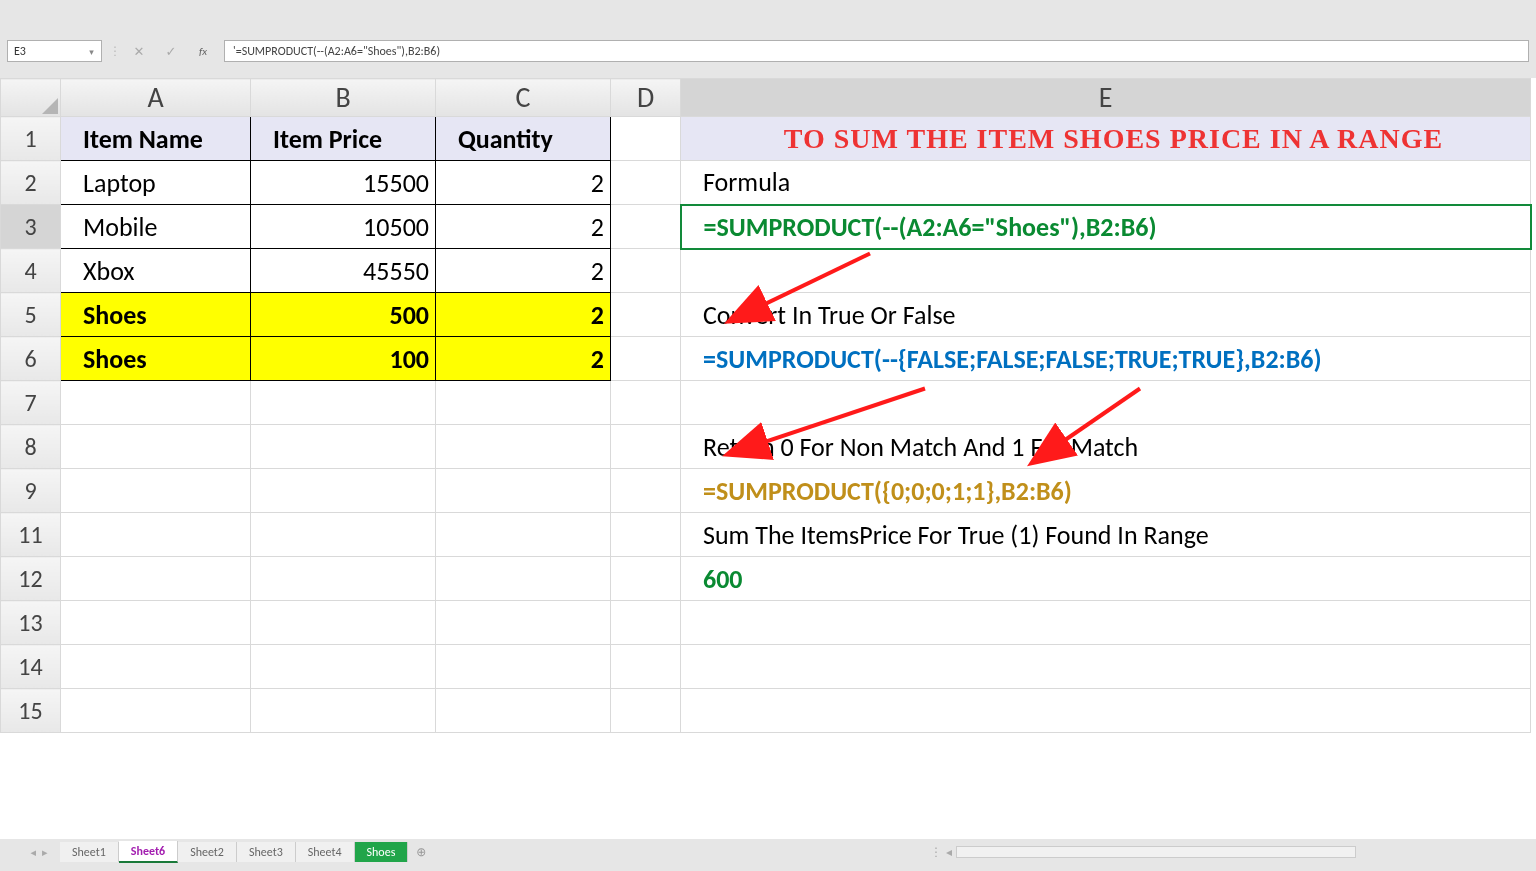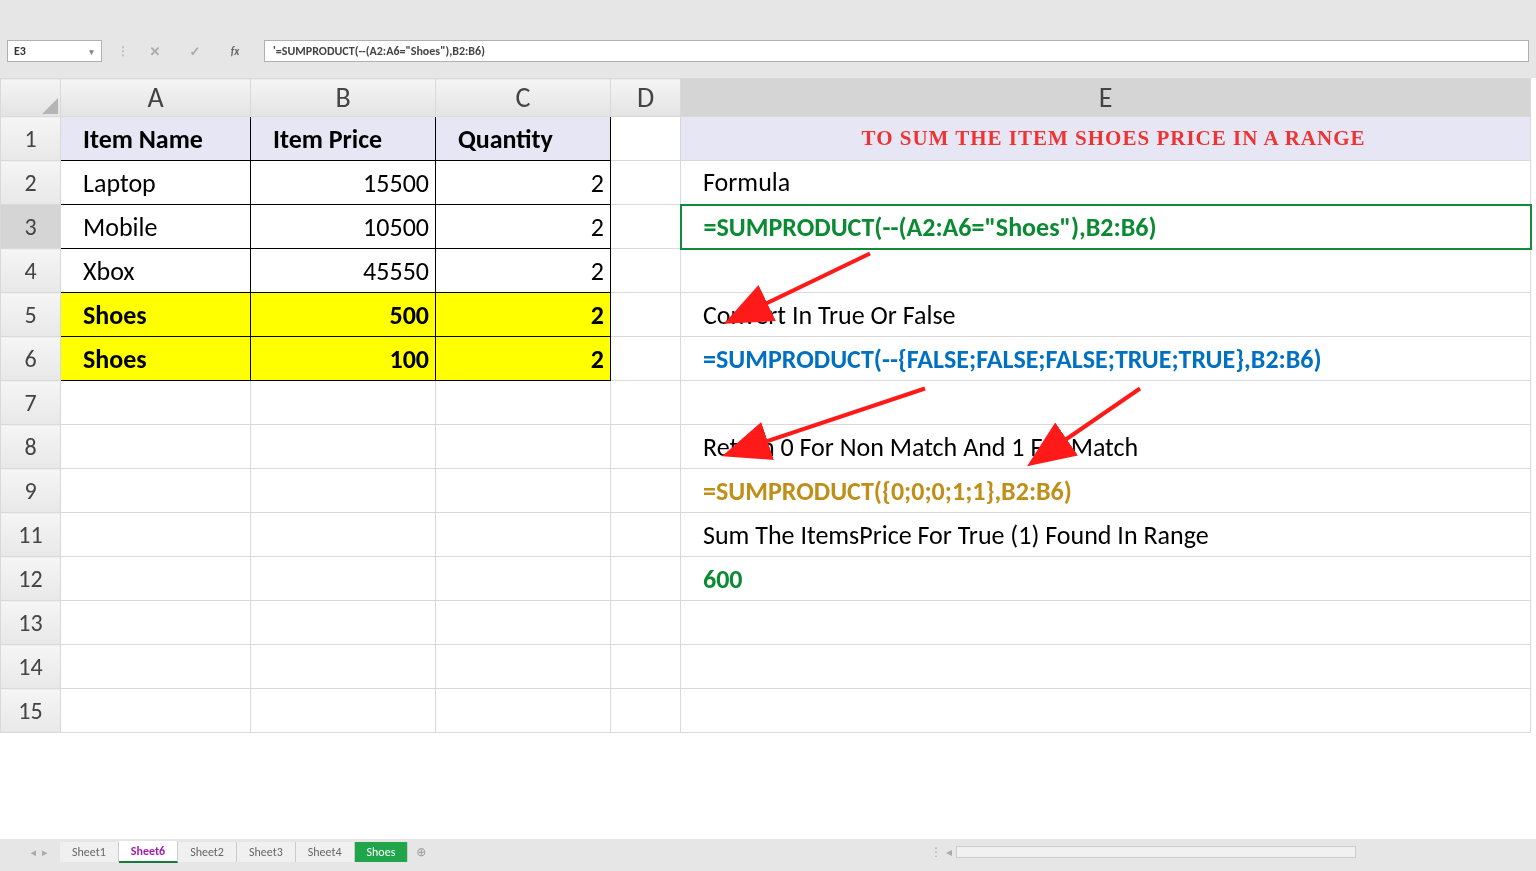--- a/index.html
+++ b/index.html
@@ -14,22 +14,21 @@
 
   
   .formula-bar {
     position: absolute;
     top: 40px;
     left: 7px;
     right: 7px;
     height: 22px;
     display: flex;
     align-items: center;
-    gap: 18px;
-    font-weight: bold;
+    gap: 10px;
   }
   .name-box {
     width: 95px;
     height: 22px;
     background: #fff;
     border: 1px solid #b0b0b0;
     display: flex;
     align-items: center;
     padding: 0 6px;
     font-size: 12px;
@@ -166,21 +165,21 @@
   }
   .data-cell { border: 1px solid #000 !important; }
   .num { justify-content: flex-end; }
   .hl { background: #ffff00; font-weight: bold; }
 
   .title-cell {
     background: #e6e6f4;
     font-family: "Comic Sans MS", "Comic Sans", cursive;
     color: #e33;
     font-weight: bold;
-    font-size: 21px;
+    font-size: 28px;
     justify-content: center;
     letter-spacing: 1px;
   }
   .bold { font-weight: normal; }
   .green { color: #0a8a32; font-weight: bold; }
   .blue  { color: #0070c0; font-weight: bold; }
   .gold  { color: #c08f1a; font-weight: bold; }
   .formula-cell {
     border: 2px solid #128a3a !important;
     font-size: 25px;

